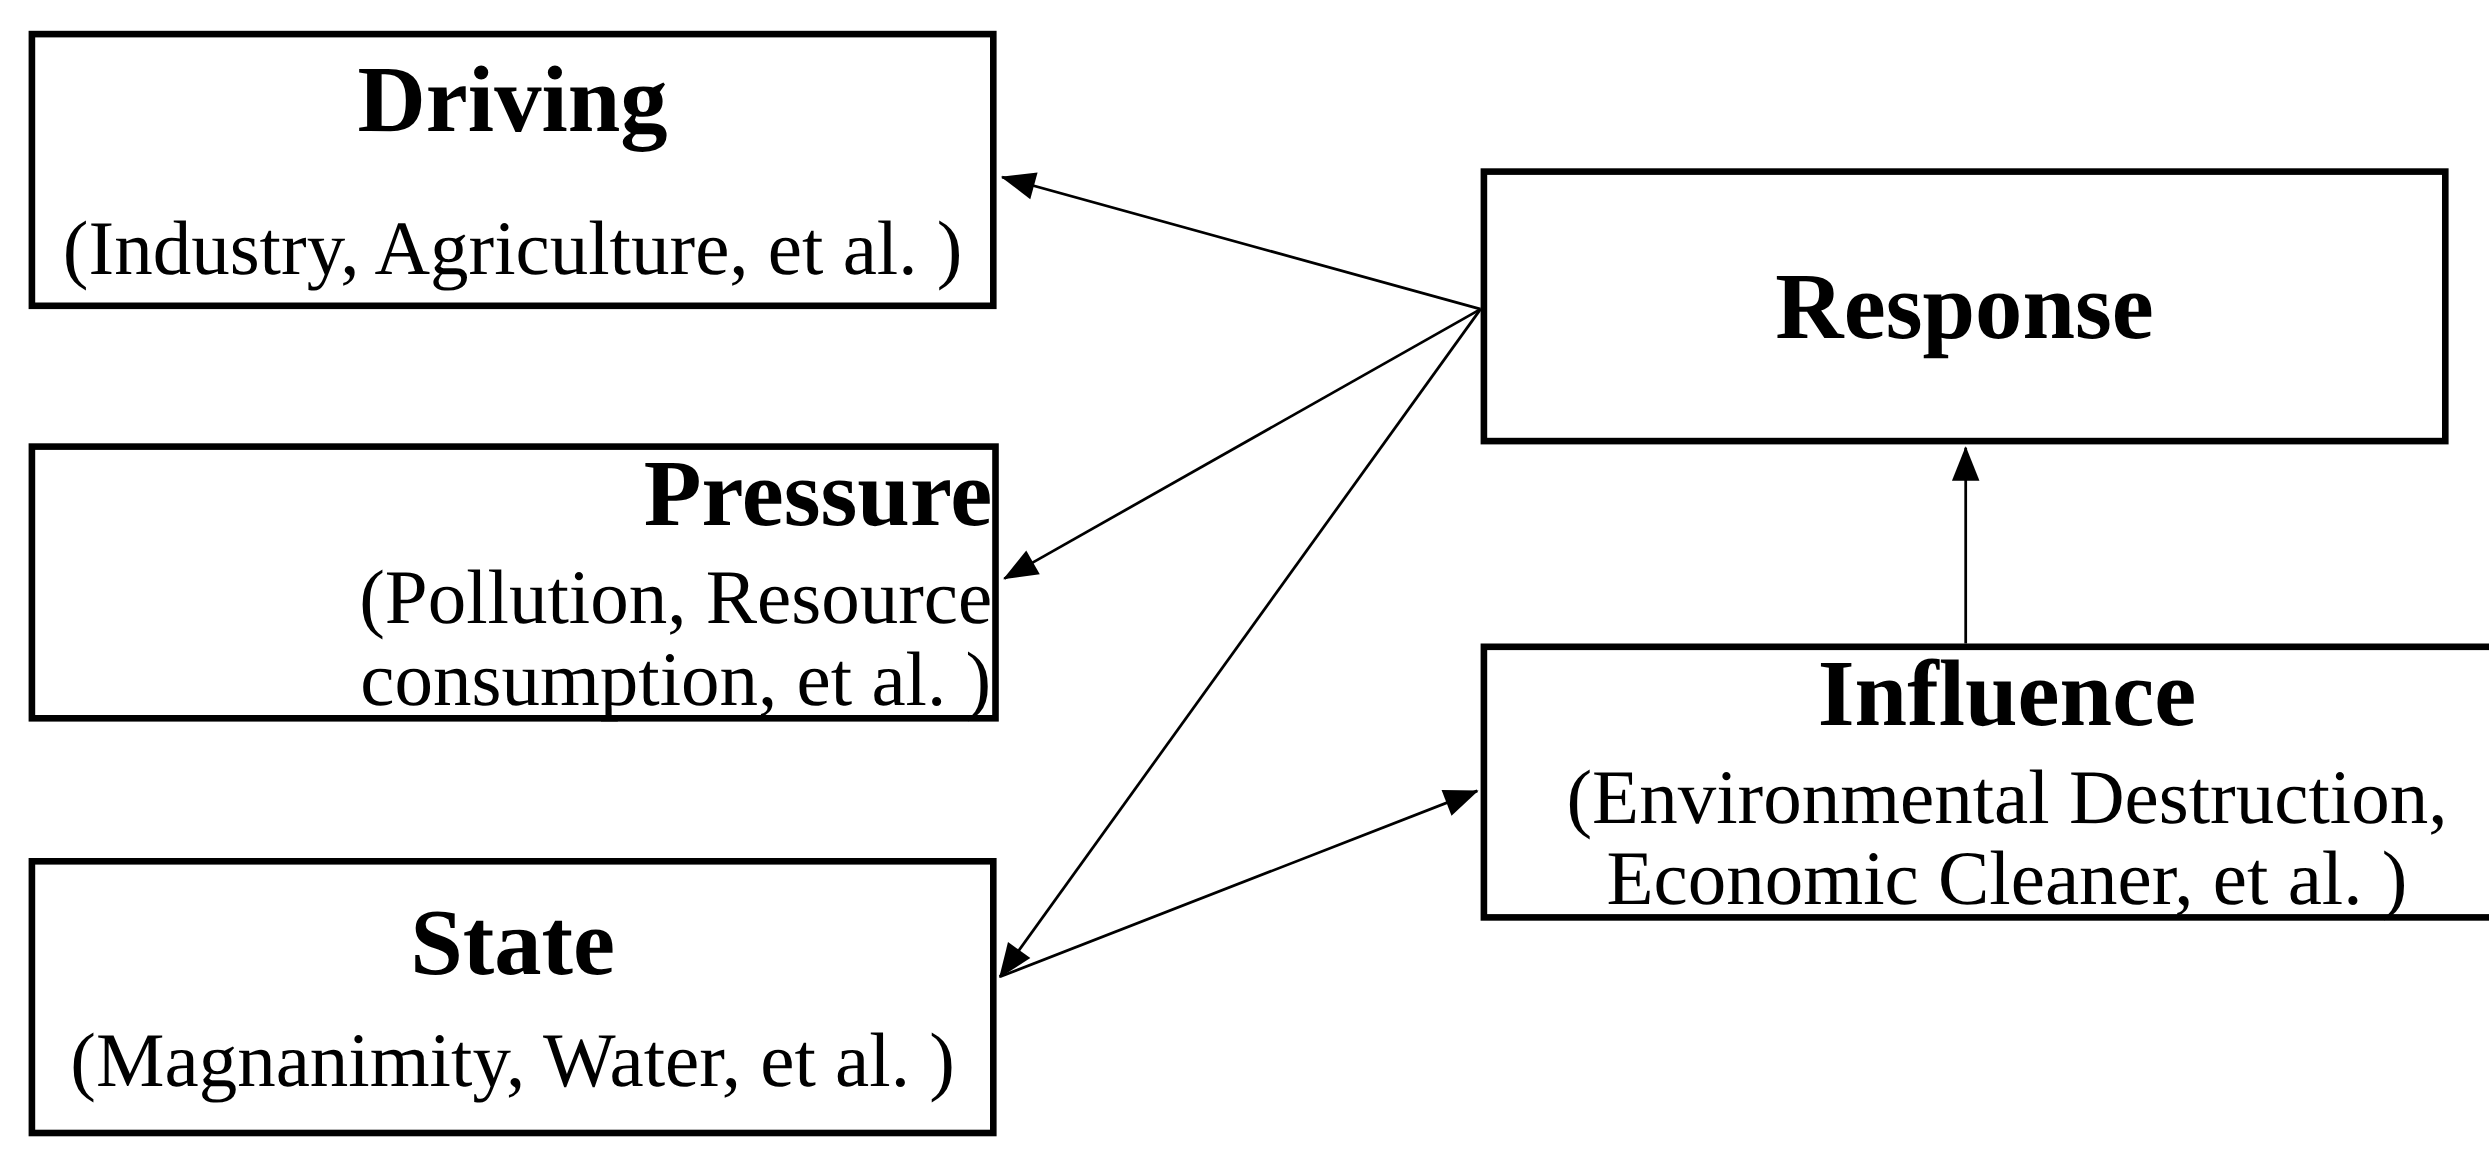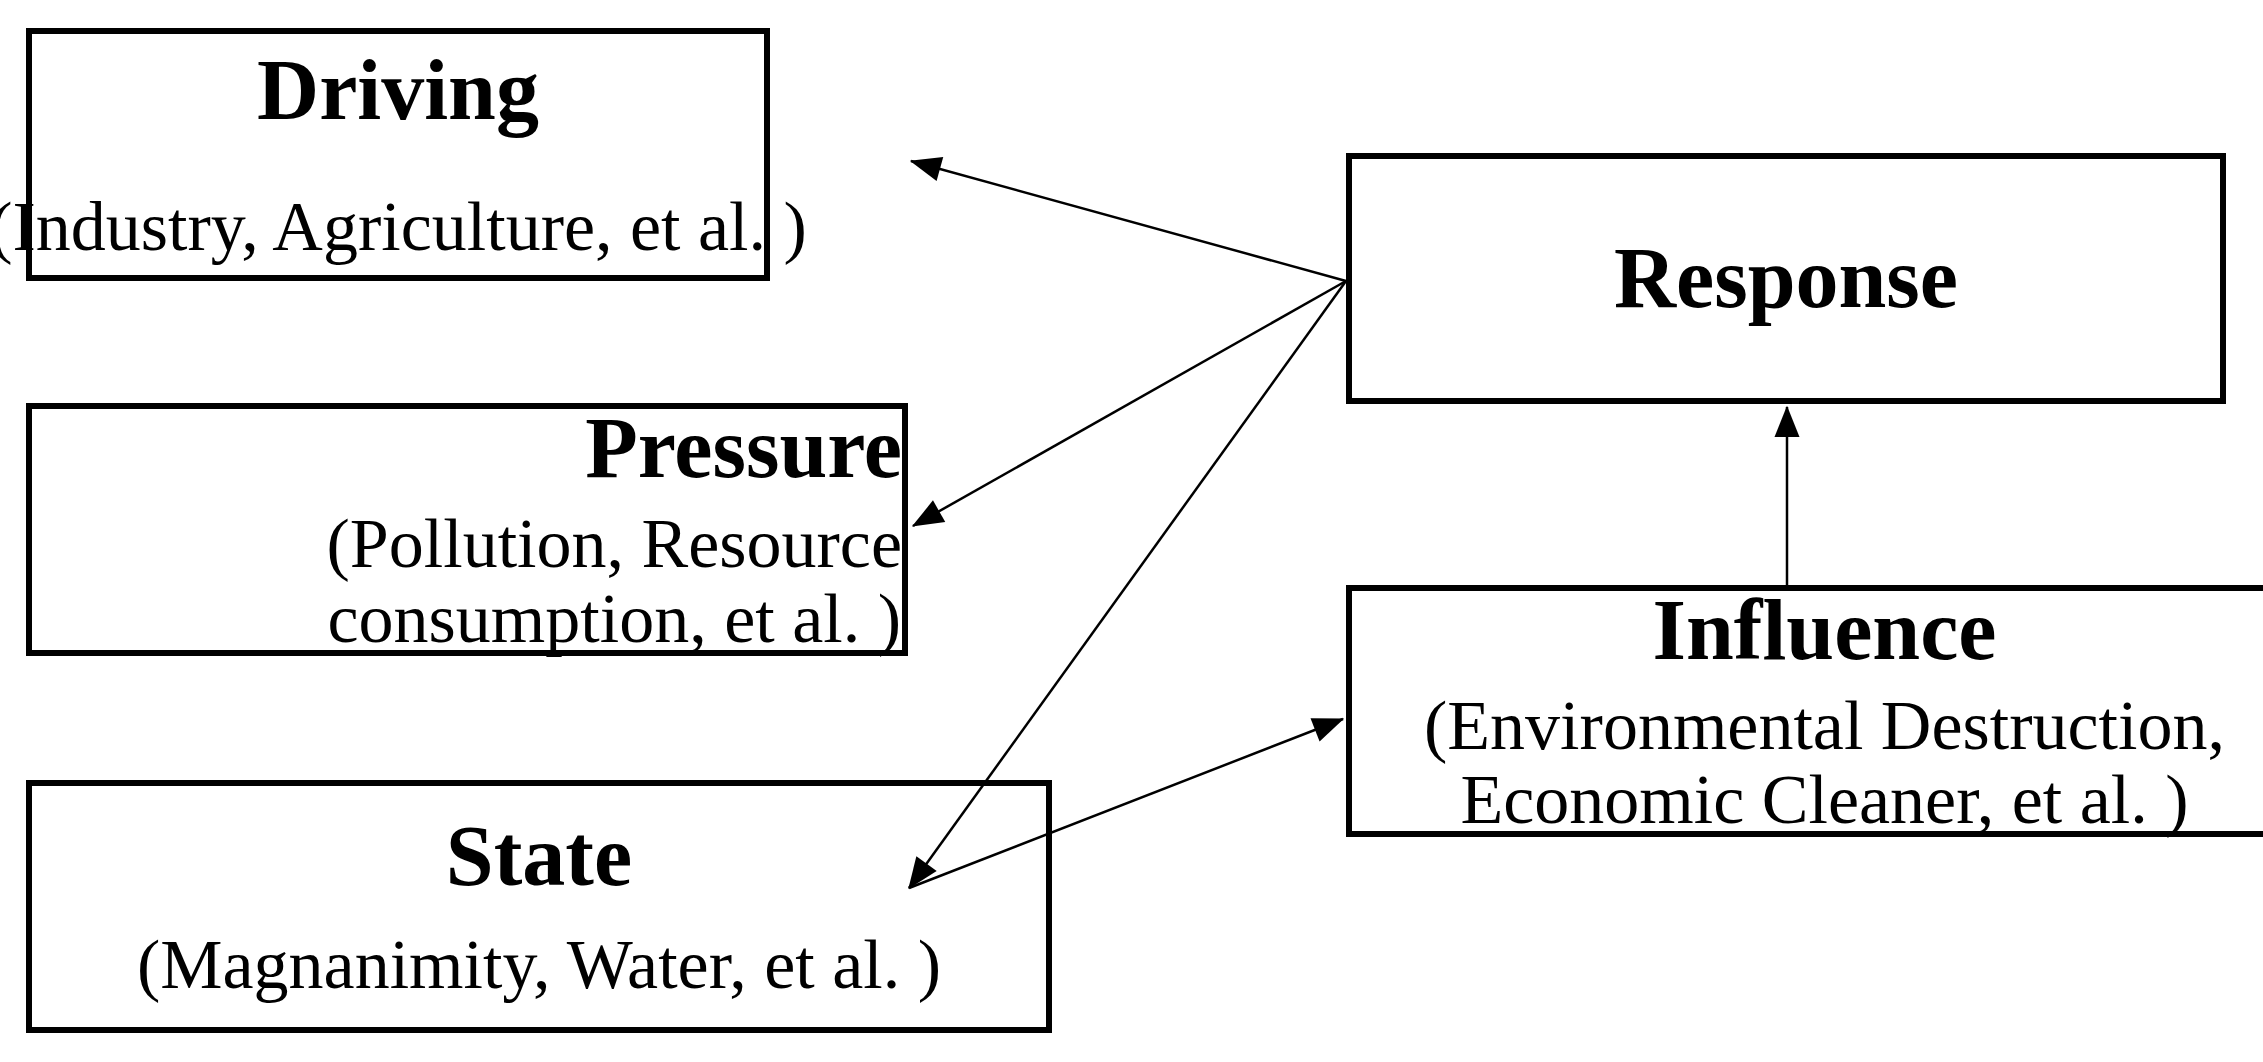--- a/index.html
+++ b/index.html
@@ -30,23 +30,23 @@
     white-space: nowrap;
   }
   .box-subtitle {
     font-size: 70px;
     line-height: 1.07;
     margin-top: 12px;
   }
   .box.gap-lg .box-subtitle { margin-top: 26px; }
   .sub-line { display: block; white-space: nowrap; }
 
-  #box-driving   { left: 26px;   top: 28px;  width: 744px; height: 253px; gap: 28px; }
+  #box-driving   { left: 26px;   top: 28px;  width: 880px; height: 253px; gap: 28px; }
   #box-pressure  { left: 26px;   top: 403px; width: 882px; height: 253px; align-items: flex-end; }
-  #box-state     { left: 26px;   top: 780px; width: 1026px; height: 253px; }
+  #box-state     { left: 26px;   top: 780px; width: 880px; height: 253px; }
   #box-response  { left: 1346px; top: 153px; width: 880px; height: 251px; text-align: right; }
   #box-influence { left: 1346px; top: 585px; width: 957px; height: 252px; }
 
   #arrow-layer {
     position: absolute;
     left: 0; top: 0;
     width: 2263px;
     height: 1062px;
     pointer-events: none;
   }

